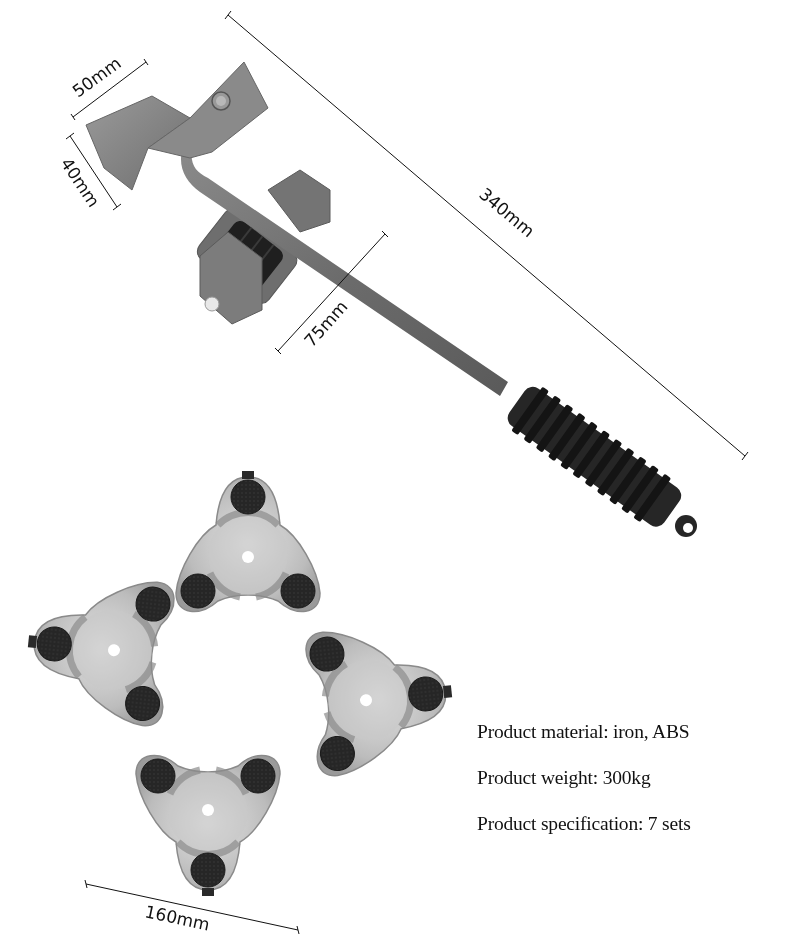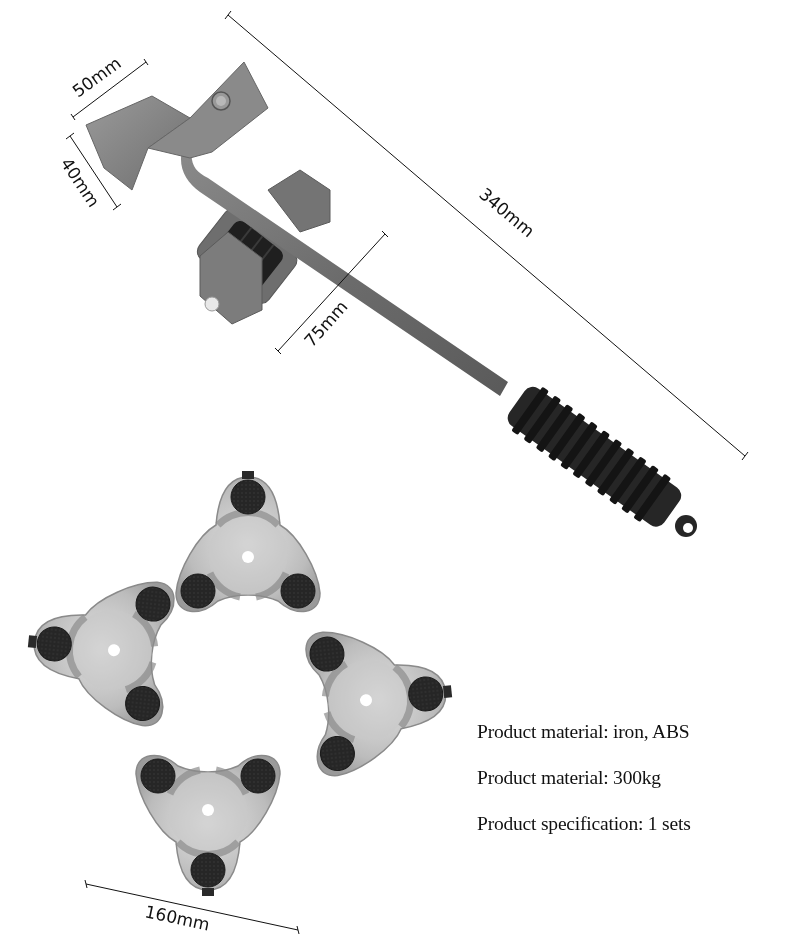--- a/index.html
+++ b/index.html
@@ -119,15 +119,15 @@
   <g>
     <use href="#slider" transform="translate(248,555) rotate(0)"></use>
     <use href="#slider" transform="translate(112,650) rotate(-84)"></use>
     <use href="#slider" transform="translate(368,700) rotate(84)"></use>
     <use href="#slider" transform="translate(208,812) rotate(180)"></use>
   </g>
 </svg>
 
 <div class="specs">
   <div class="spec-line">Product material: iron, ABS</div>
-  <div class="spec-line">Product material: 300kg</div>
-  <div class="spec-line">Product specification: 1 sets</div>
+  <div class="spec-line">Product weight: 300kg</div>
+  <div class="spec-line">Product specification: 7 sets</div>
 </div>
 
 </body></html>

